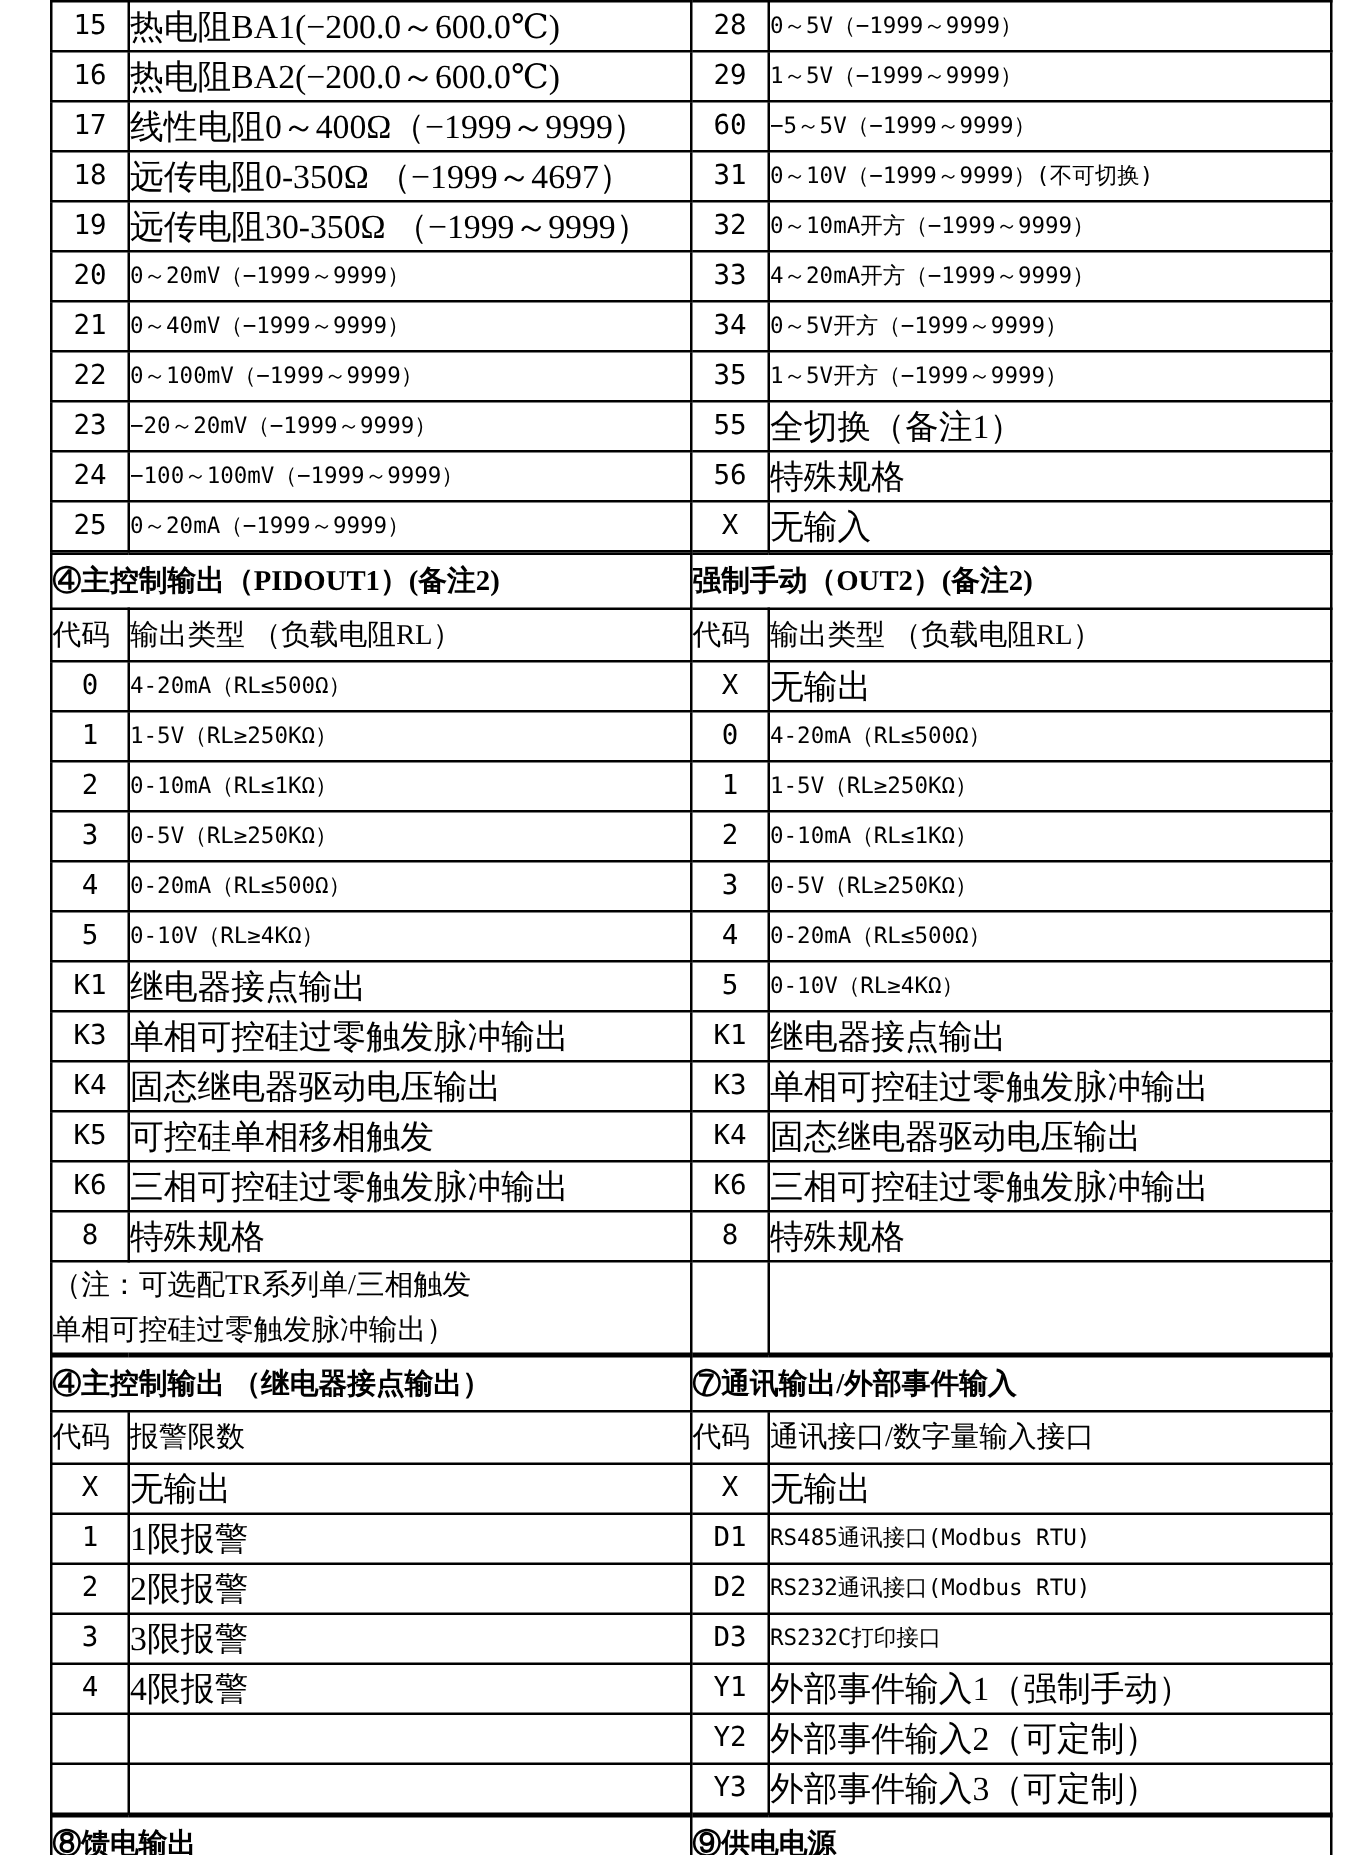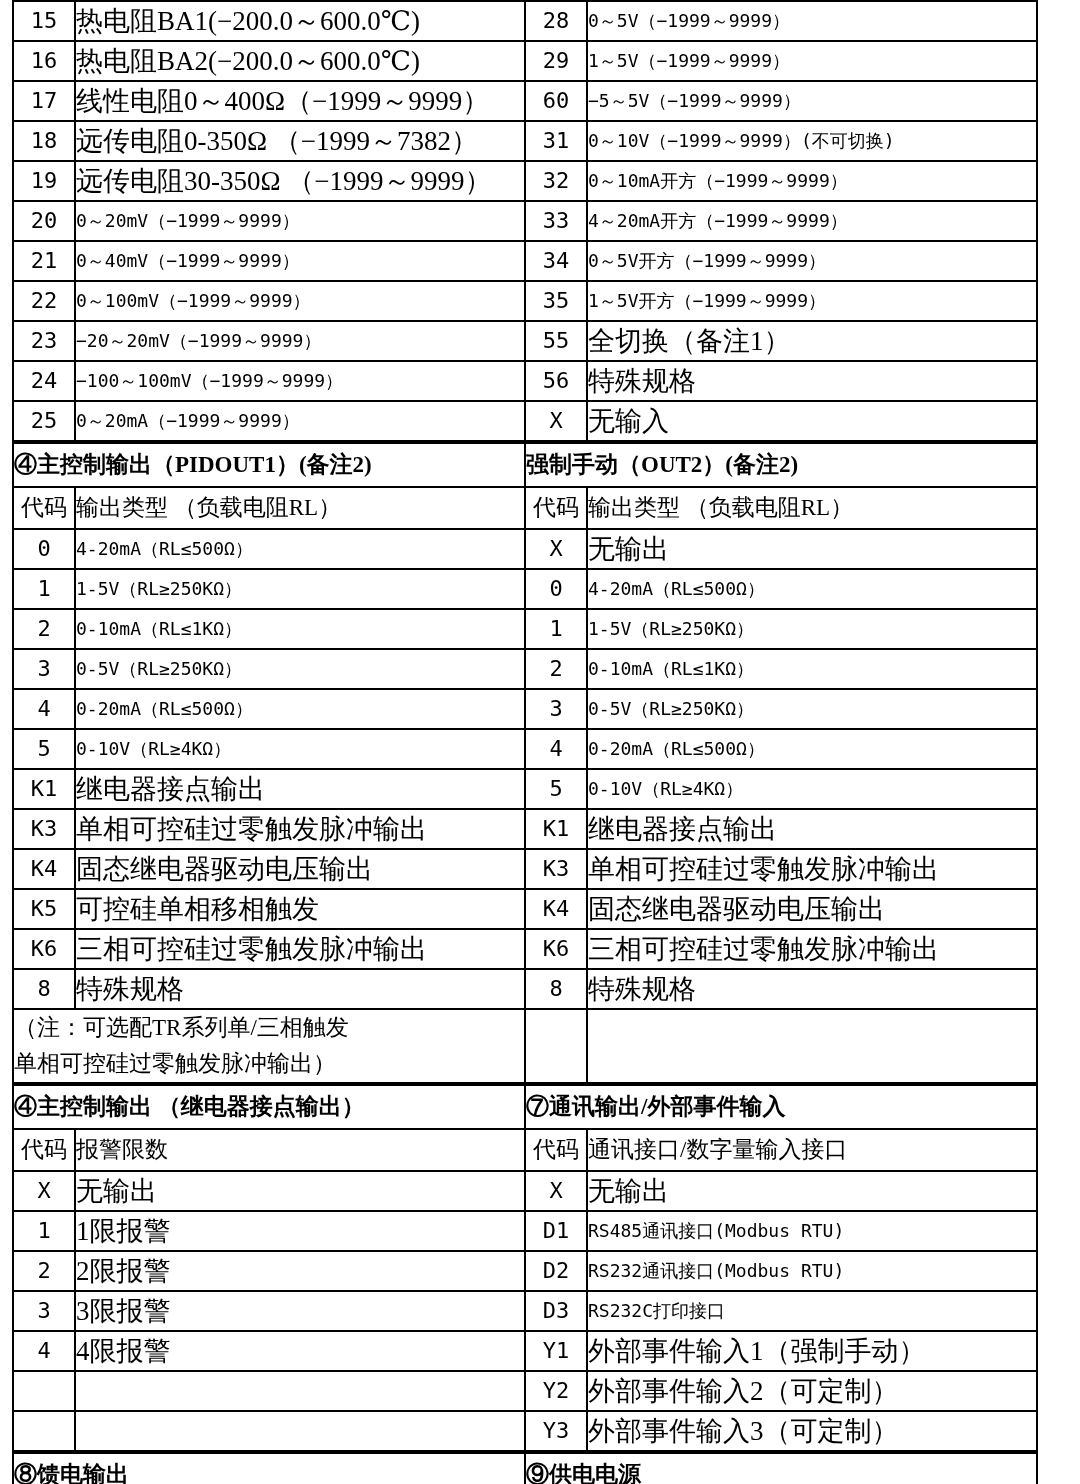--- a/index.html
+++ b/index.html
@@ -9,21 +9,21 @@
   }
   body {
     font-family: "Liberation Serif", "DejaVu Serif", serif;
     color: #000;
   }
   #page {
     width: 1080px;
     height: 1484px;
     position: relative;
     box-sizing: border-box;
-    padding: 0 12px;
+    padding: 0 40px;
   }
   table.spec {
     width: 1024px;
     border-collapse: collapse;
     table-layout: fixed;
     font-size: 23px;
   }
   table.spec td {
     border: 2px solid #000;
     padding: 0;
@@ -63,21 +63,20 @@
     white-space: nowrap;
   }
   td.colhead {
     padding-left: 10px;
     height: 40px;
     line-height: 40px;
     font-size: 23px;
     white-space: nowrap;
   }
   td.colhead.center {
-    text-align: center;
     padding-left: 0;
   }
   td.blank {
     height: 38px;
   }
   td.multi {
     padding-left: 10px;
     line-height: 36px;
     font-size: 23px;
     height: auto;
@@ -110,21 +109,21 @@
         <td class="txt">1～5V（−1999～9999）</td>
       </tr>
       <tr>
         <td class="code">17</td>
         <td class="txt cn">线性电阻0～400Ω（−1999～9999）</td>
         <td class="code">60</td>
         <td class="txt">−5～5V（−1999～9999）</td>
       </tr>
       <tr>
         <td class="code">18</td>
-        <td class="txt cn">远传电阻0-350Ω （−1999～7382）</td>
+        <td class="txt cn">远传电阻0-350Ω （−1999～4697）</td>
         <td class="code">31</td>
         <td class="txt">0～10V（−1999～9999）(不可切换)</td>
       </tr>
       <tr>
         <td class="code">19</td>
         <td class="txt cn">远传电阻30-350Ω （−1999～9999）</td>
         <td class="code">32</td>
         <td class="txt">0～10mA开方（−1999～9999）</td>
       </tr>
       <tr>

